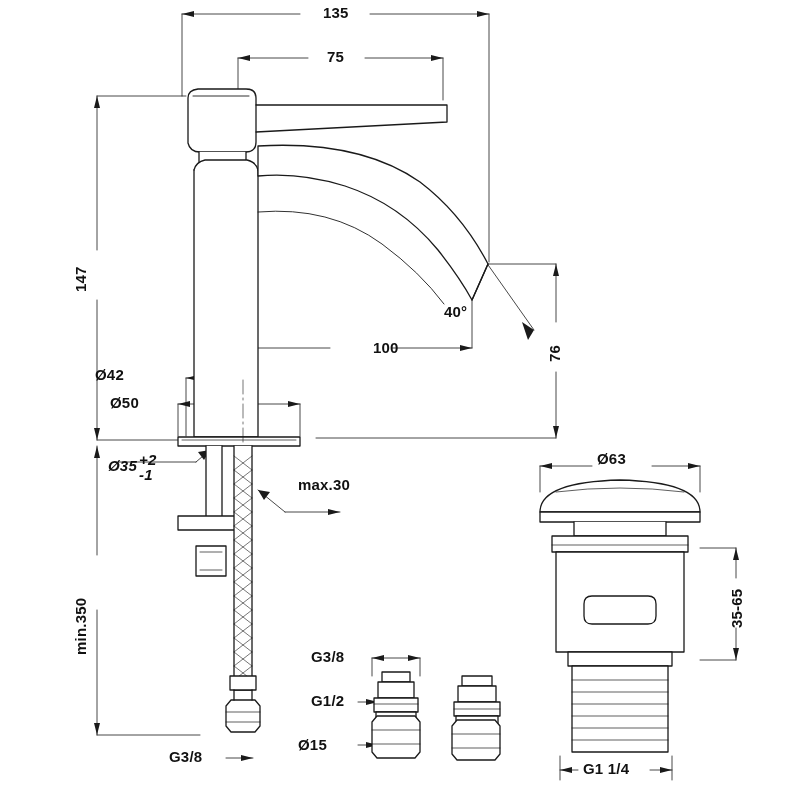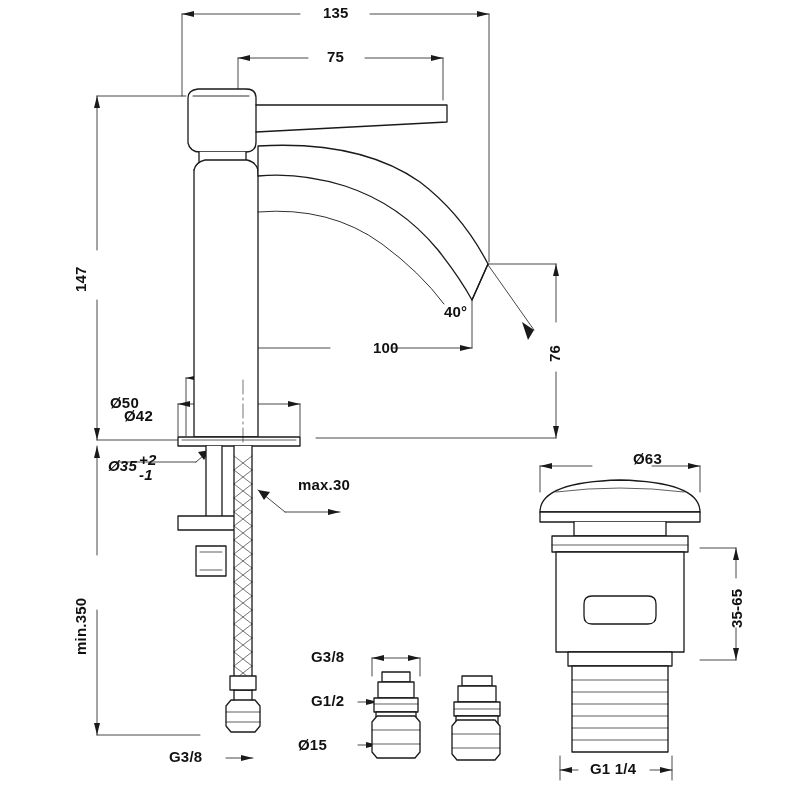--- a/index.html
+++ b/index.html
@@ -258,36 +258,36 @@
 
 <div class="lbl" style="left:323px;top:4px;">135</div>
 <div class="lbl" style="left:327px;top:48px;">75</div>
 
 <div class="lbl rot" style="left:72px;top:292px;transform:rotate(-90deg);">147</div>
 
 <div class="lbl" style="left:444px;top:303px;text-align:right;">40°</div>
 <div class="lbl rot" style="left:546px;top:362px;transform:rotate(-90deg);">76</div>
 <div class="lbl" style="left:337px;top:339px;margin-left:36px;">100</div>
 
-<div class="lbl" style="left:124px;top:366px;margin-top:41px;">Ø42</div>
+<div class="lbl" style="left:95px;top:366px;">Ø42</div>
 <div class="lbl" style="left:110px;top:394px;text-align:center;">Ø50</div>
 
 <div class="lbl" style="left:108px;top:452px;font-style:italic;">
   <span>Ø35</span><span style="display:inline-block;vertical-align:middle;line-height:1;margin-left:2px;">
     <span class="small" style="display:block;">+2</span>
     <span class="small" style="display:block;">-1</span>
   </span>
 </div>
 
 <div class="lbl" style="left:298px;top:476px;">max.30</div>
 
 <div class="lbl rot" style="left:72px;top:655px;transform:rotate(-90deg);">min.350</div>
 <div class="lbl" style="left:169px;top:748px;">G3/8</div>
 
 <div class="lbl" style="left:311px;top:648px;">G3/8</div>
 <div class="lbl" style="left:311px;top:692px;text-align:center;">G1/2</div>
 <div class="lbl" style="left:298px;top:736px;">Ø15</div>
 
-<div class="lbl" style="left:597px;top:450px;margin-left:36px;">Ø63</div>
+<div class="lbl" style="left:597px;top:450px;">Ø63</div>
 <div class="lbl rot" style="left:728px;top:628px;transform:rotate(-90deg);">35-65</div>
-<div class="lbl" style="left:583px;top:760px;margin-left:7px;">G1 1/4</div>
+<div class="lbl" style="left:583px;top:760px;">G1 1/4</div>
 
 </div>
 
 </body></html>

